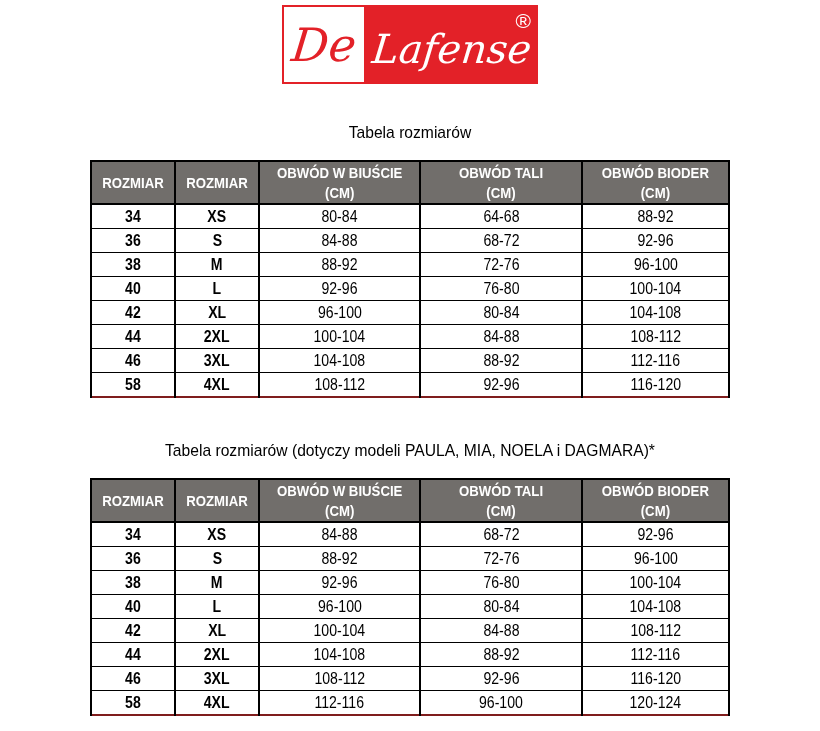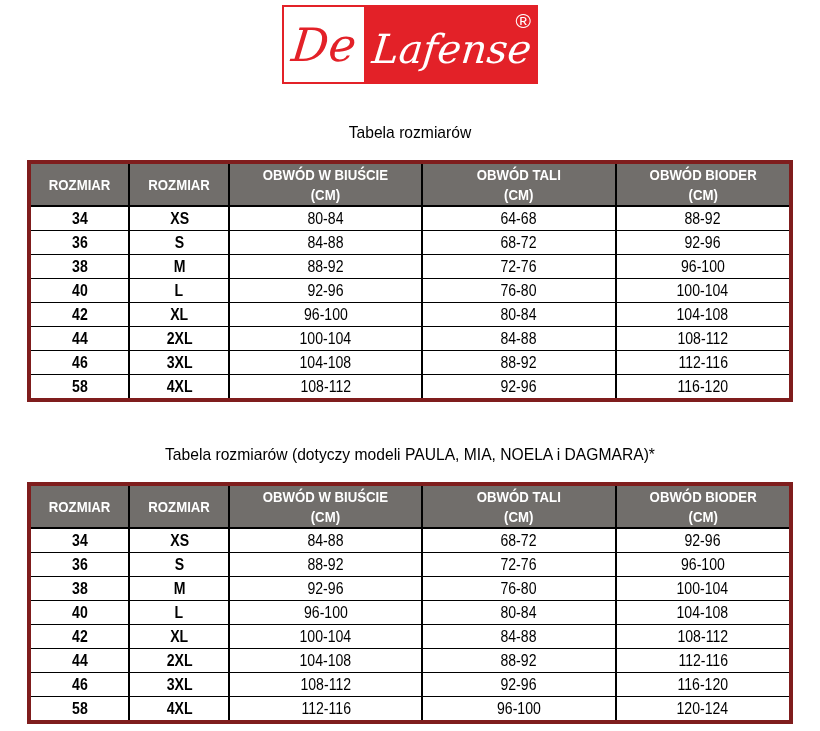--- a/index.html
+++ b/index.html
@@ -51,25 +51,25 @@
     font-size: 17px;
     font-weight: 400;
     color: #000;
     transform: scaleX(0.92);
   }
   .title-1 { margin-top: 39px; }
   .title-2 { margin-top: 43px; }
 
   
   .size-table {
-    width: 766px;
+    width: 640px;
     margin: 17px auto 0;
     border-collapse: collapse;
     table-layout: fixed;
-    border: 4px solid #7f1d1d;
+    border: 2px solid #7f1d1d;
   }
   .size-table th {
     background: #716e6b;
     color: #ffffff;
     border: 2px solid #000;
     height: 41px;
     padding: 0;
     text-align: center;
     vertical-align: middle;
     font-size: 15px;

